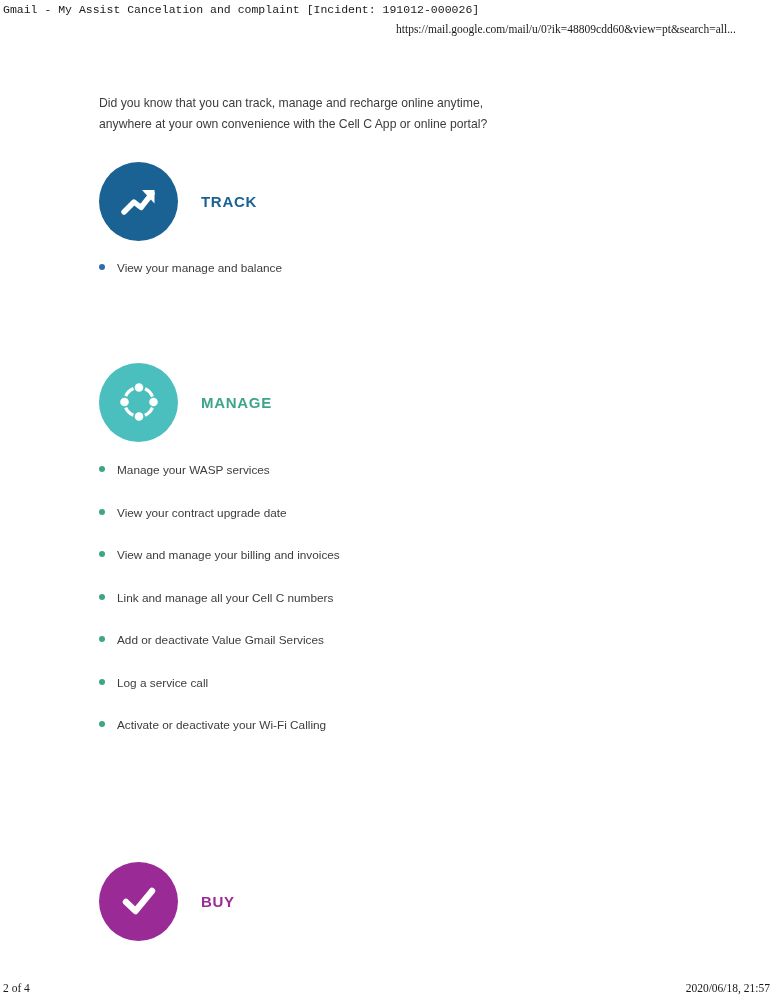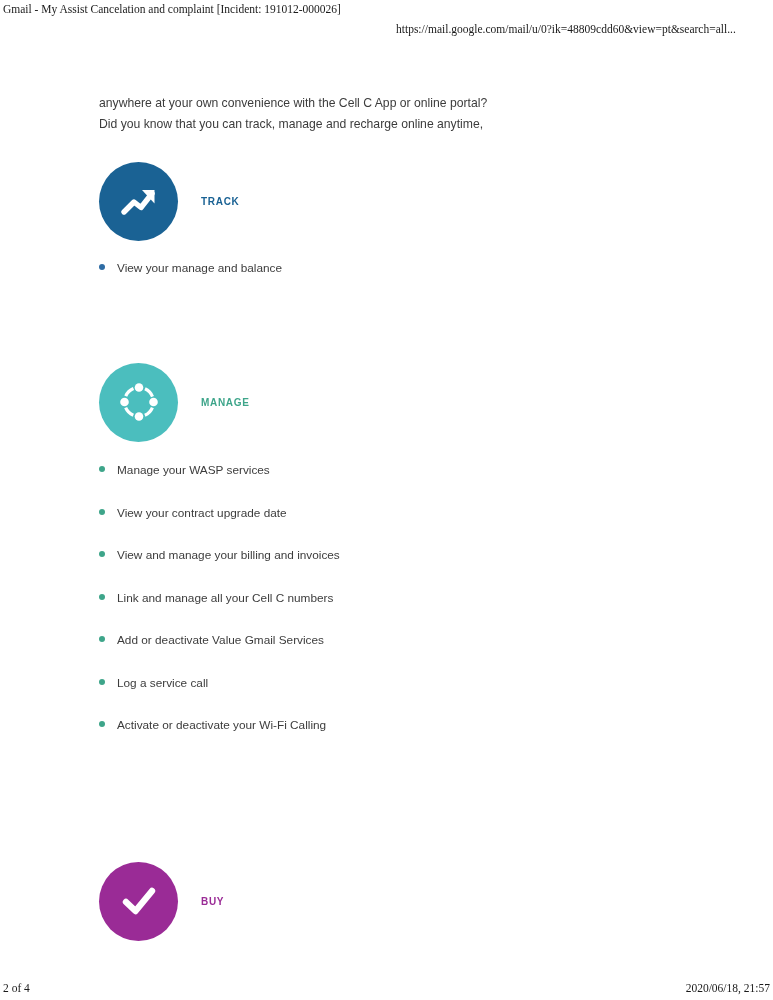--- a/index.html
+++ b/index.html
@@ -29,20 +29,21 @@
     align-items: flex-start;
     box-sizing: border-box;
     padding: 0 3px;
   }
   .print-header {
     top: 3px;
     justify-content: flex-start;
   }
   .print-header .ph-title {
     white-space: nowrap;
+    font-family: Liberation Mono, monospace;
   }
   .print-header .ph-url {
     position: absolute;
     left: 396px;
     top: 0;
     white-space: nowrap;
     margin-top: 20px;
   }
   .print-footer {
     top: 982px;
@@ -92,21 +93,21 @@
     flex: 0 0 79px;
     position: relative;
     display: flex;
     align-items: center;
     justify-content: center;
   }
   .badge svg { display: block; }
 
   .section-label {
     margin-left: 23px;
-    font-size: 10px;
+    font-size: 15px;
     font-weight: bold;
     letter-spacing: 0.7px;
     text-align: right;
   }
 
   
   .bullets {
     position: absolute;
     left: 99px;
     margin: 0;
@@ -144,22 +145,22 @@
 <body>
 
 <div class="print-chrome print-header">
   <span class="ph-title">Gmail - My Assist Cancelation and complaint [Incident: 191012-000026]</span>
   <span class="ph-url">https://mail.google.com/mail/u/0?ik=48809cdd60&amp;view=pt&amp;search=all...</span>
 </div>
 
 <div class="email-body">
 
   <div class="intro">
+    <span class="line">Did you know that you can track, manage and recharge online anytime,</span>
     <span class="line">anywhere at your own convenience with the Cell C App or online portal?</span>
-    <span class="line">Did you know that you can track, manage and recharge online anytime,</span>
   </div>
 
   <div class="section" id="track-section">
     <div class="section-head">
       <div class="badge" style="background:#1A6294;">
         <span>
           <svg width="44" height="44" viewBox="0 0 44 44" aria-hidden="true">
             <polyline points="7,33 17,23 24,28.5 35,14.5" fill="none" stroke="#ffffff" stroke-width="5.4" stroke-linecap="round" stroke-linejoin="round"></polyline>
             <polygon points="37.5,11 37.5,24.5 25,11" fill="#ffffff"></polygon>
           </svg>

